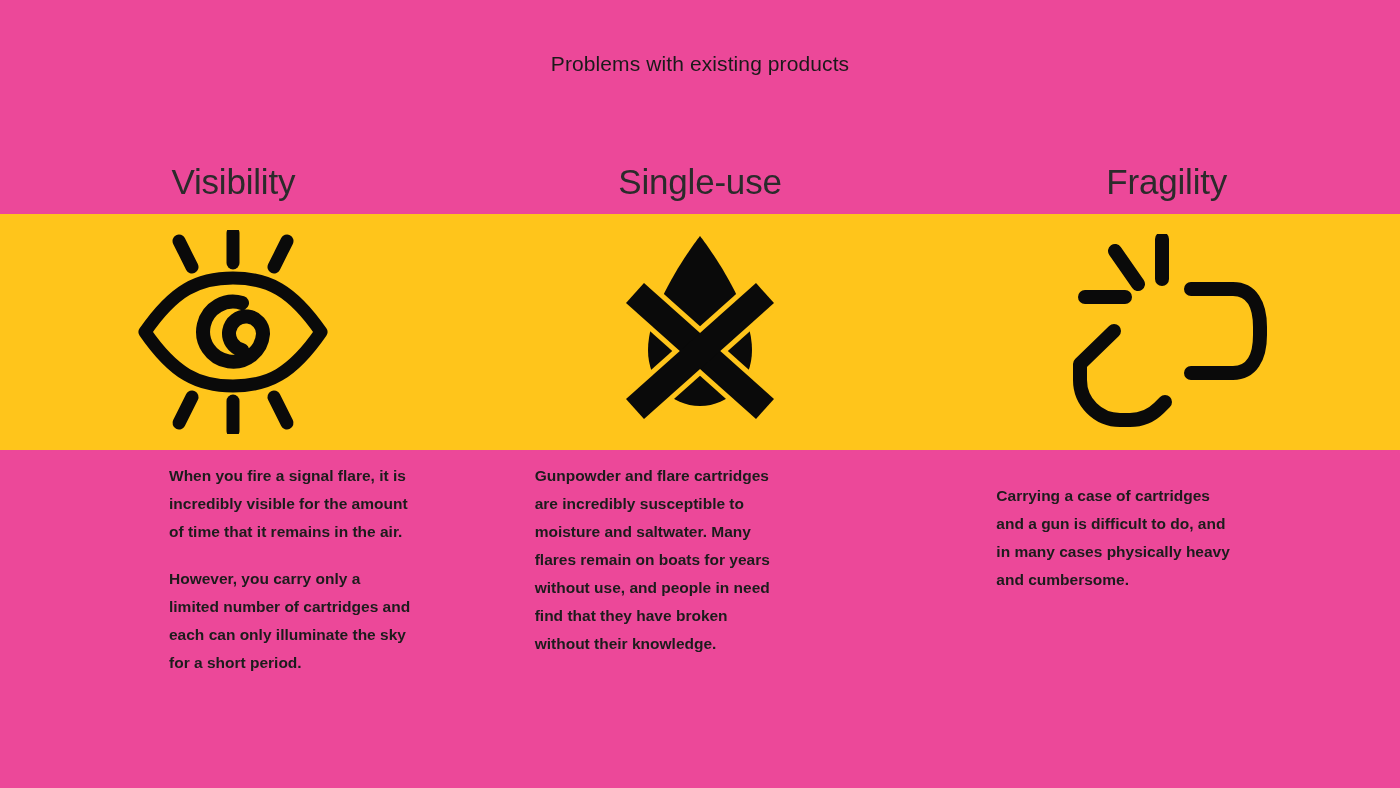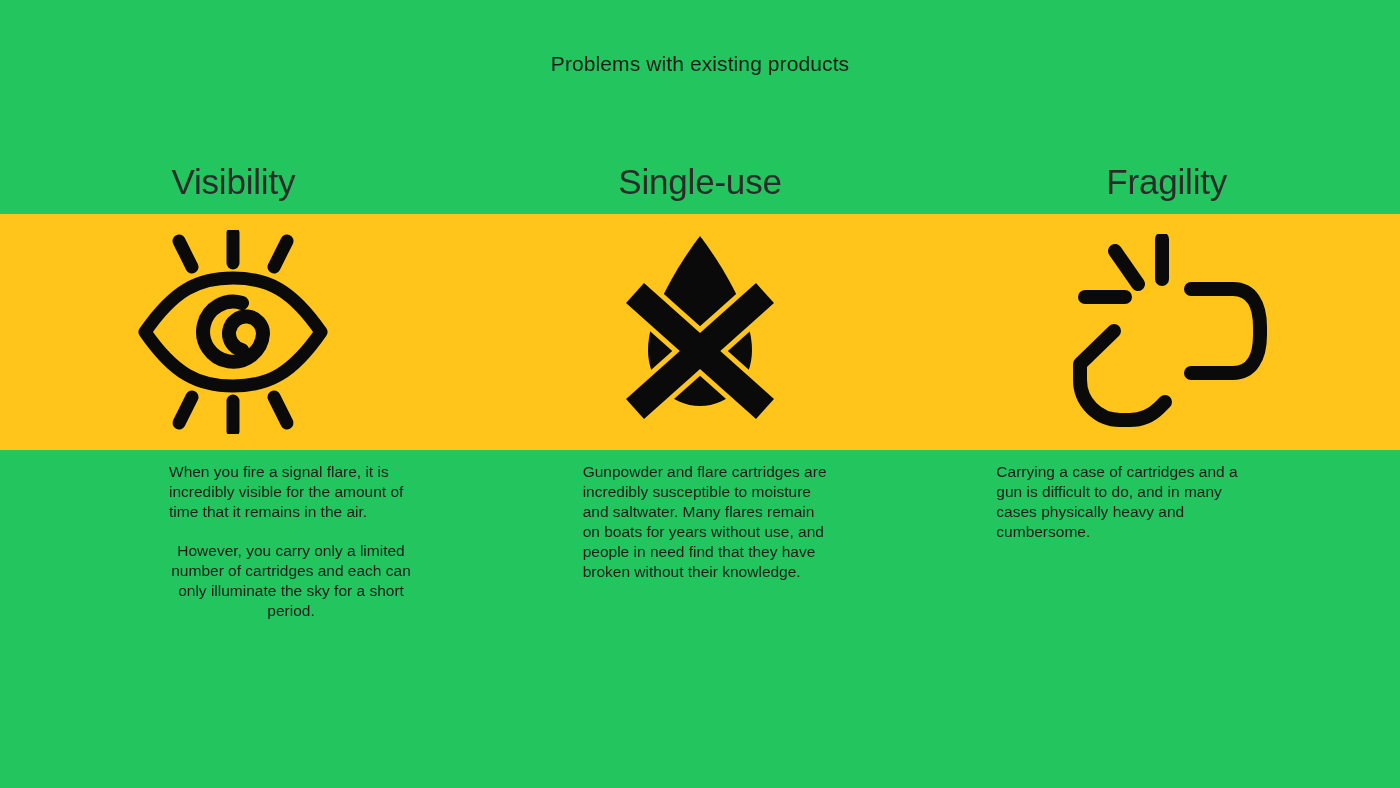--- a/index.html
+++ b/index.html
@@ -10,21 +10,21 @@
     height: 788px;
     background: #ffffff;
     font-family: "Liberation Sans", sans-serif;
     overflow: hidden;
   }
 
   .page {
     position: relative;
     width: 1400px;
     height: 788px;
-    background: #22c55e;
+    background: #ec4899;
   }
 
   
   .page-title {
     position: absolute;
     top: 52px;
     left: 0;
     width: 1400px;
     text-align: center;
     font-size: 21px;
@@ -81,29 +81,30 @@
     width: 1400px;
     display: flex;
   }
   .body-cell {
     flex: 1 1 33.3333%;
     position: relative;
   }
   .body-inner {
     width: 244px;
     font-size: 15.5px;
-    line-height: 20px;
+    line-height: 28px;
     color: #1c1c1c;
+    font-weight: bold;
   }
   .body-cell.c1 .body-inner { margin-left: 169px; }
-  .body-cell.c2 .body-inner { margin-left: 116px; }
-  .body-cell.c3 .body-inner { margin-left: 63px; }
+  .body-cell.c2 .body-inner { margin-left: 68px; }
+  .body-cell.c3 .body-inner { margin-left: 63px; margin-top: 20px; }
 
   .body-para { margin: 0; }
-  .body-para + .body-para { margin-top: 19px; text-align: center; }
+  .body-para + .body-para { margin-top: 19px; }
 
   svg { display: block; }
 </style>
 </head>
 <body>
 
 <div class="page">
 
   <div class="page-title">Problems with existing products</div>
 

